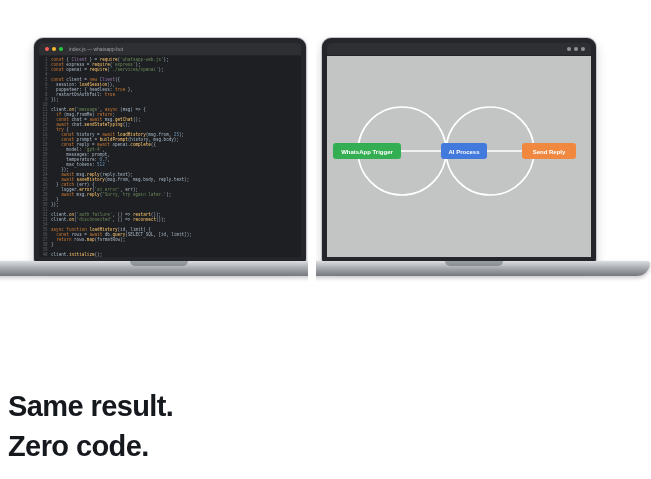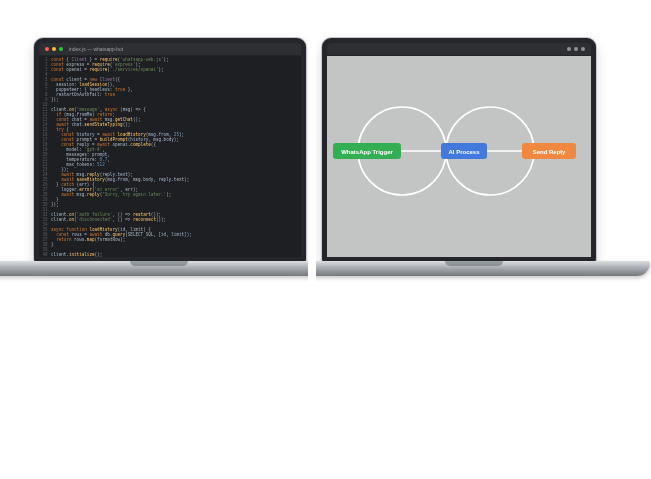--- a/index.html
+++ b/index.html
@@ -180,13 +180,15 @@
           <text x="222" y="97.5" text-anchor="middle" fill="#ffffff" font-size="6" font-weight="bold" font-family="Liberation Sans, sans-serif">Send Reply</text>
         </g>
       </svg>
     </div>
     <div class="base"></div>
   </div>
 
 </div>
 
 <div class="headline">
+  <div>Same result.</div>
+  <div>Zero code.</div>
 </div>
 
 </body></html>

